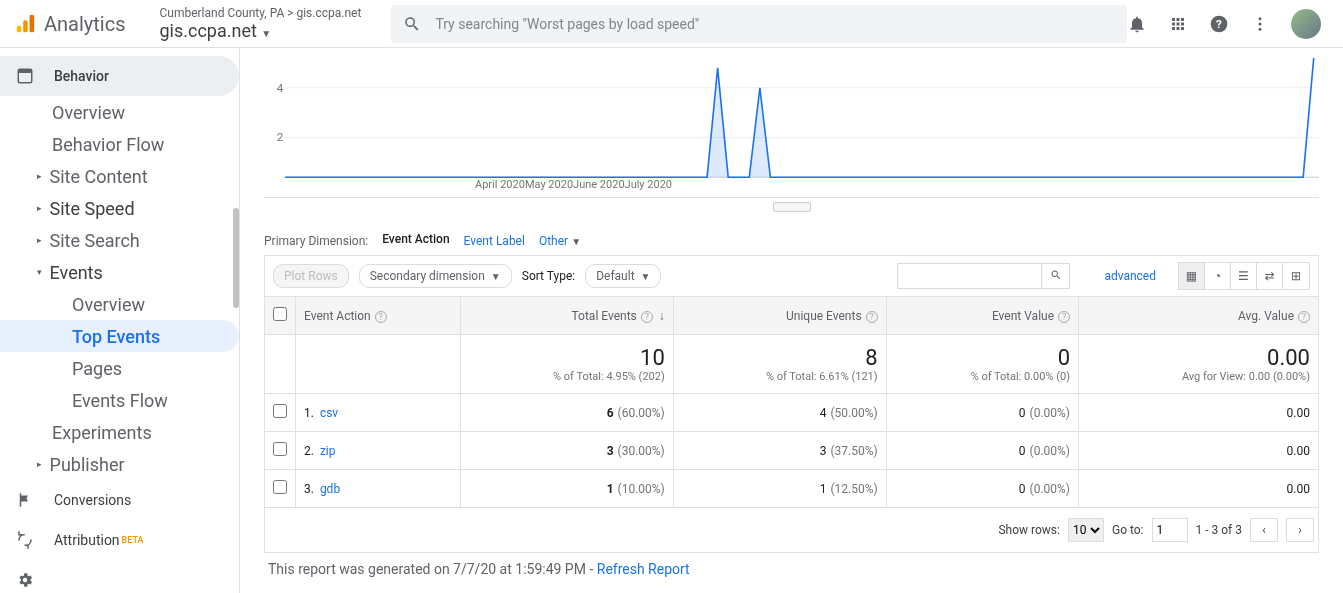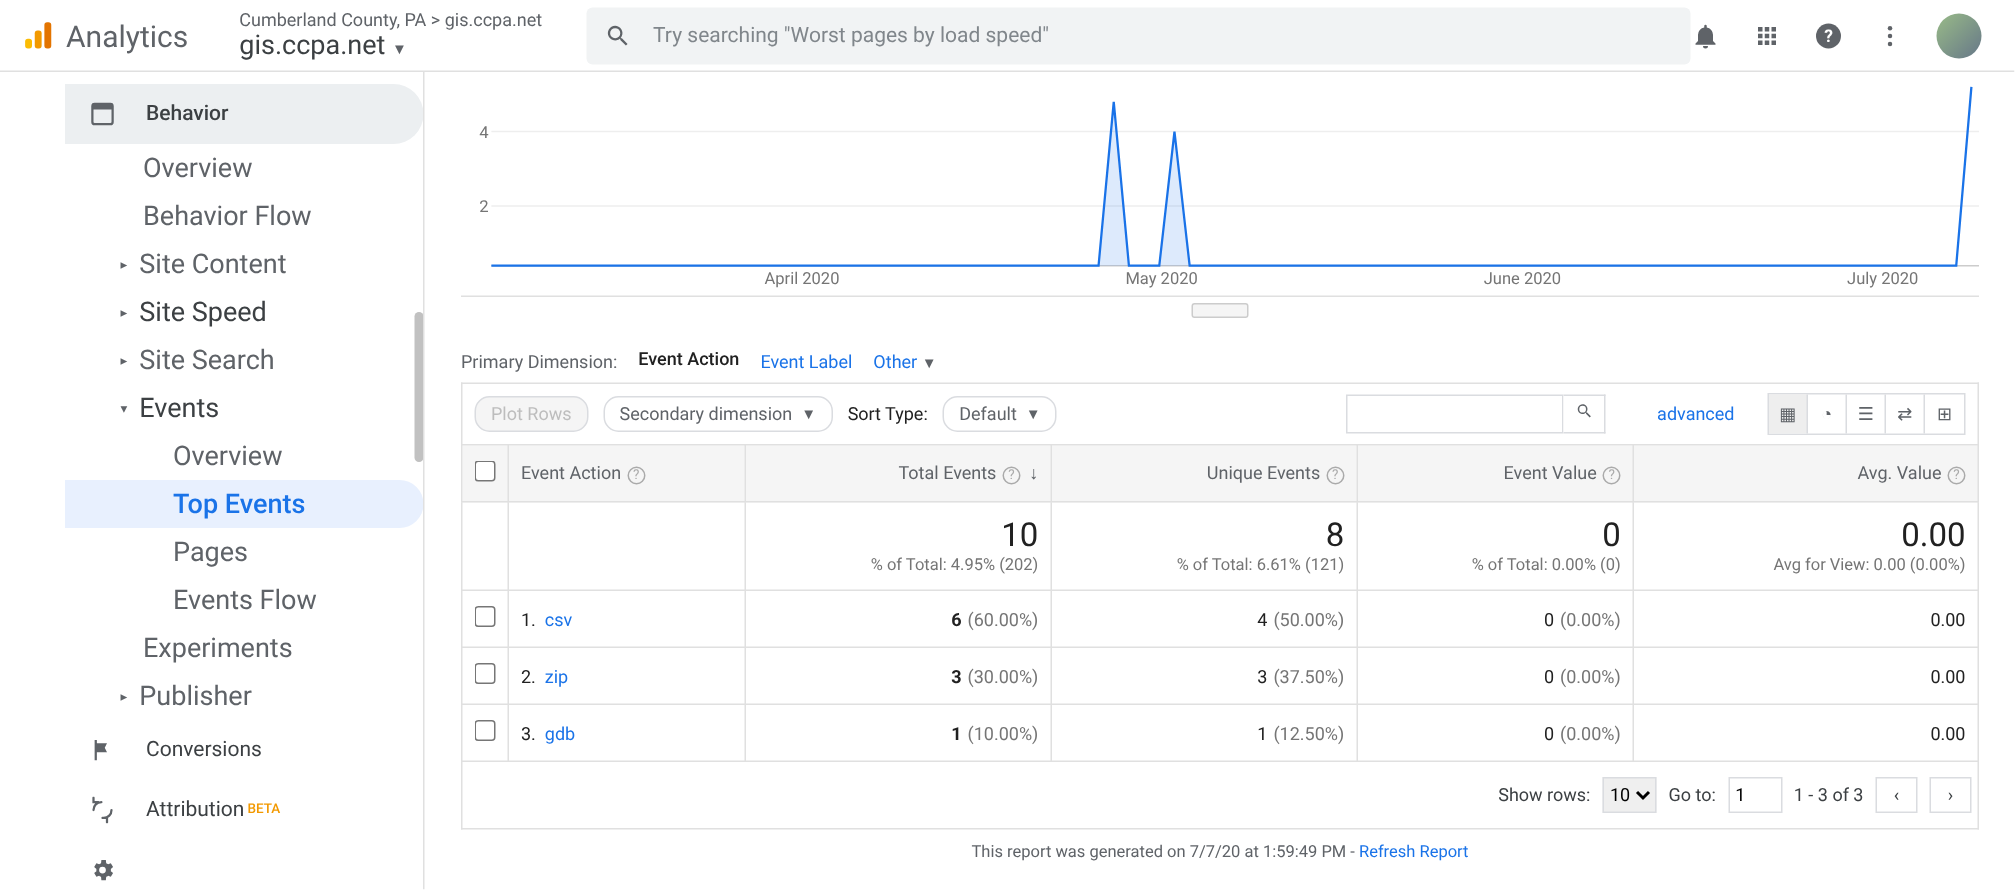--- a/index.html
+++ b/index.html
@@ -11,36 +11,36 @@
 .view-sel { padding-left:20px; padding-right:20px; }
 .breadcrumb { font-size:12px; color:#5f6368; }
 .view-name { font-size:18px; color:#3c4043; }
 .search-bar { flex:1; margin-left:10px; display:flex; align-items:center; background:#f1f3f4; border-radius:4px; height:38px; padding:0 12px; color:#5f6368; max-width:740px;}
 .search-bar svg { margin-right:14px; flex-shrink:0;}
 .search-ph { color:#80868b; font-size:14px; }
 .top-icons { display:flex; align-items:center; gap:22px; margin-left:auto; padding-right:6px; }
 .top-icons > * { color:#5f6368; cursor:pointer; }
 .avatar { width:30px; height:30px; border-radius:50%; background:#7aa; background:linear-gradient(135deg,#9b8,#678); }
 .body { display:flex; height:calc(100vh - 48px); }
-.sidebar { width:240px; border-right:1px solid #e0e0e0; padding-top:8px; overflow-y:auto; position:relative;margin-left:43px;}
+.sidebar { width:240px; border-right:1px solid #e0e0e0; padding-top:8px; overflow-y:auto; position:relative;}
 .sb-scroll-thumb { position:absolute; right:0; top:160px; width:6px; height:100px; background:#c1c1c1; border-radius:3px;}
 .sb-sec { display:flex; align-items:center; height:40px; padding:0 16px; color:#3c4043; font-size:14px; cursor:pointer; }
 .sb-sec svg { margin-right:20px; flex-shrink:0;}
 .sb-sec.active-top { background:#eceff1; border-radius:0 20px 20px 0; font-weight:500; color:#3c4043; }
 .sb-sub { display:flex; align-items:center; height:32px; padding-left:52px; color:#5f6368; font-size:18px; cursor:pointer; }
 .sb-sub2 { padding-left:72px; }
 .sb-sub.caret::before { content:"▸"; font-size:9px; margin-right:8px; margin-left:-15px; color:#5f6368;}
 .sb-sub.caret.open::before { content:"▾"; }
 .sb-sub.bold { font-weight:400; color:#3c4043;}
 .sb-sub.selected { background:#e8f0fe; color:#1a73e8; border-radius:0 16px 16px 0; font-weight:500;}
 .beta { font-size:9px; color:#f29900; vertical-align: super; margin-left:2px; font-weight:500;}
 .main { flex:1; overflow:auto; padding:0 24px 20px 24px; background:#fff;}
 .chart { position:relative; height:150px; border-bottom:1px solid #e0e0e0; margin-bottom:4px;}
 .chart-svg { width:100%; height:100%; }
-.chart-labels { display:flex; justify-content:space-between; font-size:11px; color:#757575; margin-top:-22px; padding:0 4% 0 20%;}
+.chart-labels { display:flex; font-size:11px; color:#757575; margin-top:-22px; padding:0 4% 0 20%;}
 .chart-handle { width:38px; height:10px; margin:2px auto 10px; border:1px solid #ccc; border-radius:2px; background:#f5f5f5;}
 .dim-row { display:flex; align-items:center; font-size:12px; color:#5f6368; padding:10px 0 6px; gap:14px;}
 .dim-row .label-strong { color:#212121; font-weight:500; border-bottom:3px solid #fff;}
 .dim-row .link { color:#1a73e8; cursor:pointer;}
 .dim-row .other { color:#1a73e8; }
 .ctrl-row { display:flex; align-items:center; border:1px solid #e0e0e0; border-bottom:none; padding:6px 8px; gap:10px; font-size:12px; background:#fff;}
 .ctrl-btn { border:1px solid #dadce0; background:#fff; padding:4px 10px; color:#5f6368; border-radius:10px; display:inline-flex; align-items:center; gap:6px; cursor:pointer;}
 .ctrl-btn.disabled { color:#bdbdbd; background:#f5f5f5;}
 .search-box { display:flex; margin-left:auto;}
 .search-box input { border:1px solid #dadce0; height:26px; width:145px; padding:0 4px;}
@@ -58,21 +58,21 @@
 .summary-row td { border-top:none; }
 .big-num { font-size:22px; color:#212121;}
 .sub-note { font-size:11px; color:#757575;}
 .pct { color:#757575; margin-left:4px;}
 .rowlink { color:#1a73e8;}
 .cb { width:14px; height:14px;}
 .pager { display:flex; justify-content:flex-end; align-items:center; gap:8px; padding:10px 4px; font-size:12px; color:#3c4043; border:1px solid #e0e0e0; border-top:none;}
 .pager select, .pager input { border:1px solid #dadce0; height:24px; font-size:12px;}
 .pager input { width:36px; text-align:left; padding:0 4px;}
 .pager-btn { width:28px; height:24px; border:1px solid #dadce0; background:#fff; display:flex; align-items:center; justify-content:center;}
-.gen-note { text-align:center; font-size:11px; color:#5f6368; padding:8px 4px;}
+.gen-note { text-align:left; font-size:14px; color:#5f6368; padding:8px 4px;}
 .gen-note a { color:#1a73e8;}
 .footer { text-align:center; padding:20px 0; font-size:13px; color:#5f6368;}
 .arrow-down { font-size:10px; color:#5f6368;}
 </style>
 </head>
 <body>
 
 <div class="top-bar">
   <div class="logo-area">
     <svg class="logo-ic" viewBox="0 0 24 24">

